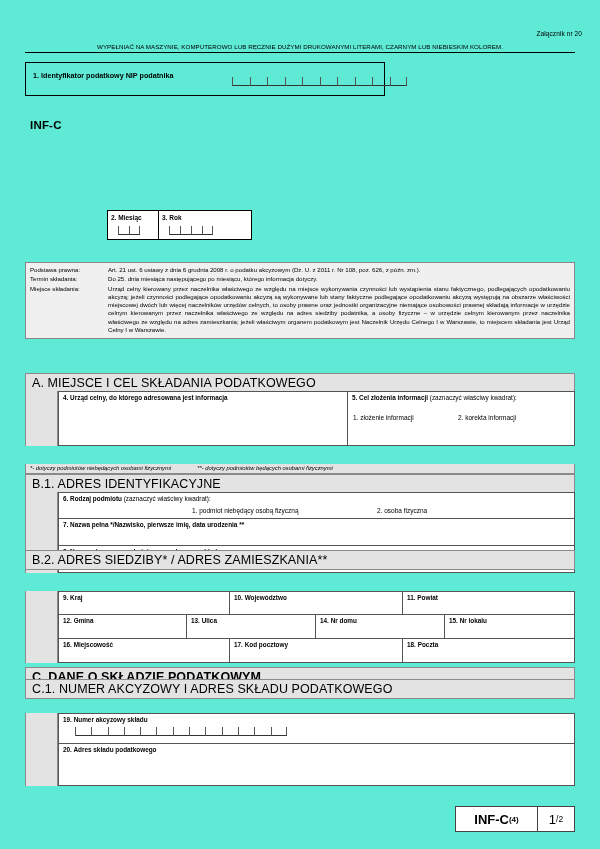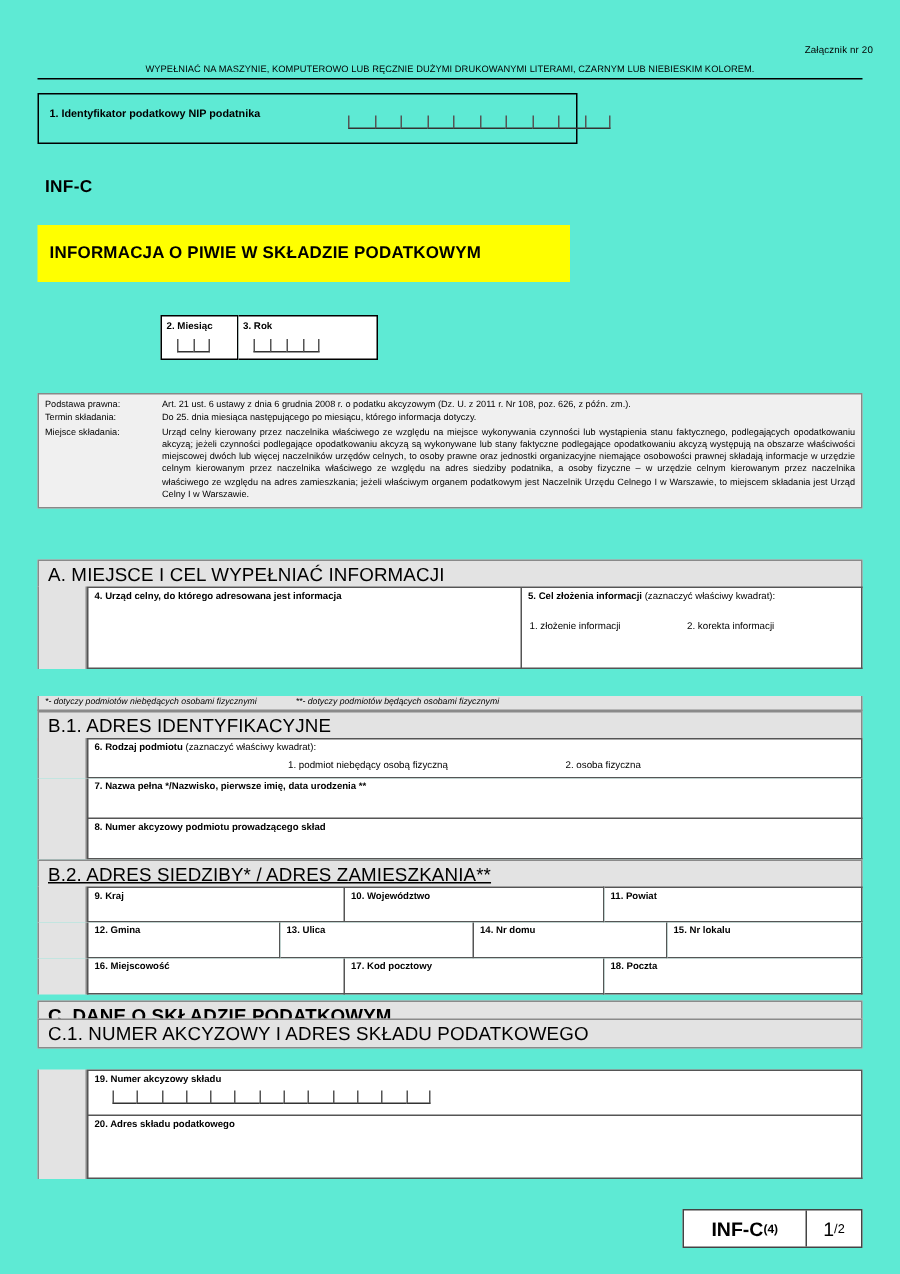--- a/index.html
+++ b/index.html
@@ -322,23 +322,20 @@
         <div class="cell"></div>
         <div class="cell"></div>
         <div class="cell"></div>
         <div class="cell"></div>
         <div class="cell"></div>
       </div>
   </div>
 
   <div class="form-code">INF-C</div>
 
-  <div class="title-bar">
-    <span>INFORMACJA  O PIWIE  W SKŁADZIE PODATKOWYM</span>
-  </div>
 
 
   <div class="period-wrap">
     <div class="period-cellbox pb-month">
       <div class="p-label">2. Miesiąc</div>
       <div class="p-cells cellrow">
           <div class="cell"></div>
           <div class="cell"></div>
         </div>
     </div>
@@ -361,21 +358,21 @@
     <div class="legal-row">
       <div class="legal-term">Termin składania:</div>
       <div class="legal-def">Do 25. dnia miesiąca następującego  po miesiącu, którego informacja dotyczy.</div>
     </div>
     <div class="legal-row">
       <div class="legal-term">Miejsce składania:</div>
       <div class="legal-def">Urząd celny kierowany przez naczelnika właściwego ze względu na miejsce wykonywania czynności lub wystąpienia stanu faktycznego, podlegających opodatkowaniu akcyzą; jeżeli czynności podlegające opodatkowaniu akcyzą są wykonywane lub stany faktyczne podlegające opodatkowaniu akcyzą występują na obszarze właściwości miejscowej dwóch lub więcej naczelników urzędów celnych, to osoby prawne oraz jednostki organizacyjne niemające osobowości prawnej składają informacje w urzędzie celnym kierowanym przez naczelnika właściwego ze względu na adres siedziby podatnika, a osoby fizyczne – w urzędzie celnym kierowanym przez naczelnika właściwego ze względu na adres zamieszkania; jeżeli właściwym organem podatkowym jest Naczelnik Urzędu Celnego I w Warszawie, to miejscem składania jest Urząd Celny I w Warszawie.</div>
     </div>
   </div>
 
-  <div class="sec-head" style="top:373px;">A. MIEJSCE I CEL WYPEŁNIAĆ INFORMACJI</div>
+  <div class="sec-head" style="top:373px;">A. MIEJSCE I CEL SKŁADANIA PODATKOWEGO</div>
 
   <div class="fgrid" style="top:391px; height:55px;">
     <div class="gutter"></div>
     <div class="fields">
       <div class="fld first" style="width:290px;">
         <div class="fld-label">4. Urząd celny, do którego adresowana jest informacja</div>
       </div>
       <div class="fld" style="width:227px;">
         <div class="fld-label">
           <span>5. Cel złożenia informacji</span>
@@ -418,21 +415,21 @@
 
   <div class="fgrid" style="top:546px; height:27px;">
     <div class="gutter"></div>
     <div class="fields">
       <div class="fld first noTop" style="width:517px;">
         <div class="fld-label">8. Numer akcyzowy  podmiotu  prowadzącego skład</div>
       </div>
     </div>
   </div>
 
-  <div class="sec-head" style="top:573px;text-decoration:underline;">B.2. ADRES SIEDZIBY* / ADRES ZAMIESZKANIA**</div>
+  <div class="sec-head" style="top:550px;">B.2. ADRES SIEDZIBY* / ADRES ZAMIESZKANIA**</div>
 
   <div class="fgrid" style="top:591px; height:24px;">
     <div class="gutter"></div>
     <div class="fields">
       <div class="fld first" style="width:172px;">
         <div class="fld-label">9. Kraj</div>
       </div>
       <div class="fld" style="width:173px;">
         <div class="fld-label">10. Województwo</div>
       </div>

